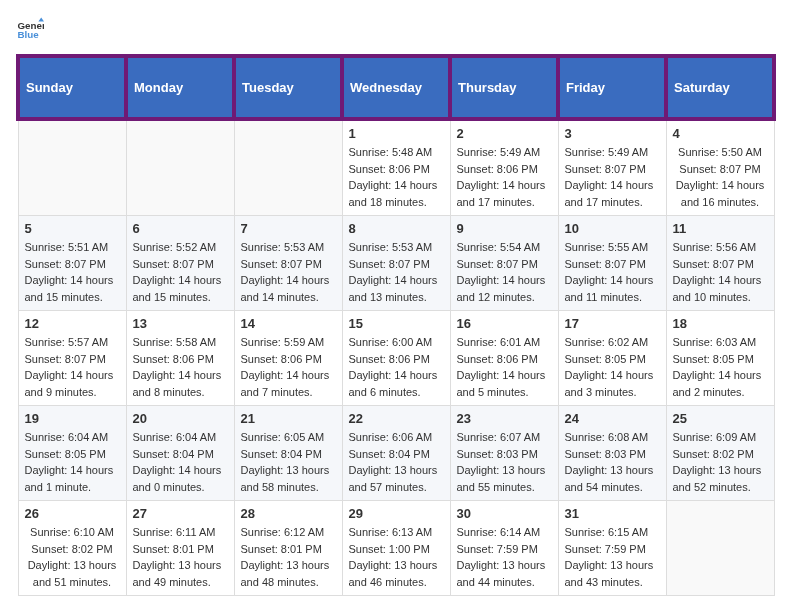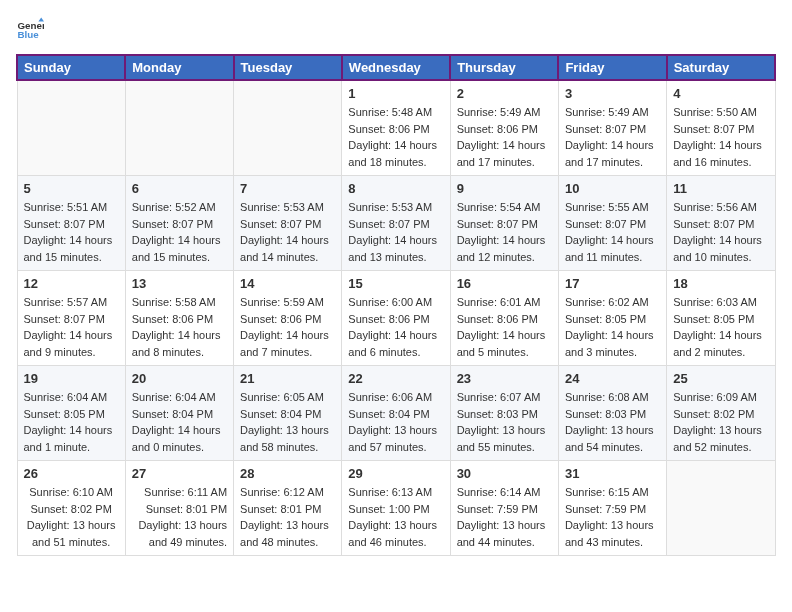--- a/index.html
+++ b/index.html
@@ -39,23 +39,23 @@
     }
     table {
       width: 100%;
       border-collapse: collapse;
       table-layout: fixed;
     }
     thead tr th {
       background-color: #3a6cbf;
       color: #fff;
       text-align: left;
-      padding: 4px 6px;
+      padding: 22px 6px;
       font-size: 13px;
-      border: 2px solid #701a75;
+      border: 4px solid #701a75;
     }
     tbody tr td {
       border: 1px solid #ddd;
       vertical-align: top;
       padding: 5px 6px;
       font-size: 11px;
       color: #333;
       height: 90px;
       background: #fff;
     }
@@ -126,21 +126,21 @@
         </td>
         <td>
           <div class="day-number">3</div>
           <div class="day-info" style="white-space: pre-line;">Sunrise: 5:49 AM
 Sunset: 8:07 PM
 Daylight: 14 hours
 and 17 minutes.</div>
         </td>
         <td>
           <div class="day-number">4</div>
-          <div class="day-info" style="white-space: pre-line;">Sunrise: 5:50 AM
+          <div class="day-info" style="white-space: pre-line; text-align: center;">Sunrise: 5:50 AM
 Sunset: 8:07 PM
 Daylight: 14 hours
 and 16 minutes.</div>
         </td>
       </tr>
       <tr>
         <td>
           <div class="day-number">5</div>
           <div class="day-info" style="white-space: pre-line;">Sunrise: 5:51 AM
 Sunset: 8:07 PM
@@ -295,21 +295,21 @@
       <tr>
         <td>
           <div class="day-number">26</div>
           <div class="day-info" style="white-space: pre-line; text-align: center;">Sunrise: 6:10 AM
 Sunset: 8:02 PM
 Daylight: 13 hours
 and 51 minutes.</div>
         </td>
         <td>
           <div class="day-number">27</div>
-          <div class="day-info" style="white-space: pre-line; text-align: right;">Sunrise: 6:11 AM
+          <div class="day-info" style="white-space: pre-line;">Sunrise: 6:11 AM
 Sunset: 8:01 PM
 Daylight: 13 hours
 and 49 minutes.</div>
         </td>
         <td>
           <div class="day-number">28</div>
           <div class="day-info" style="white-space: pre-line;">Sunrise: 6:12 AM
 Sunset: 8:01 PM
 Daylight: 13 hours
 and 48 minutes.</div>

